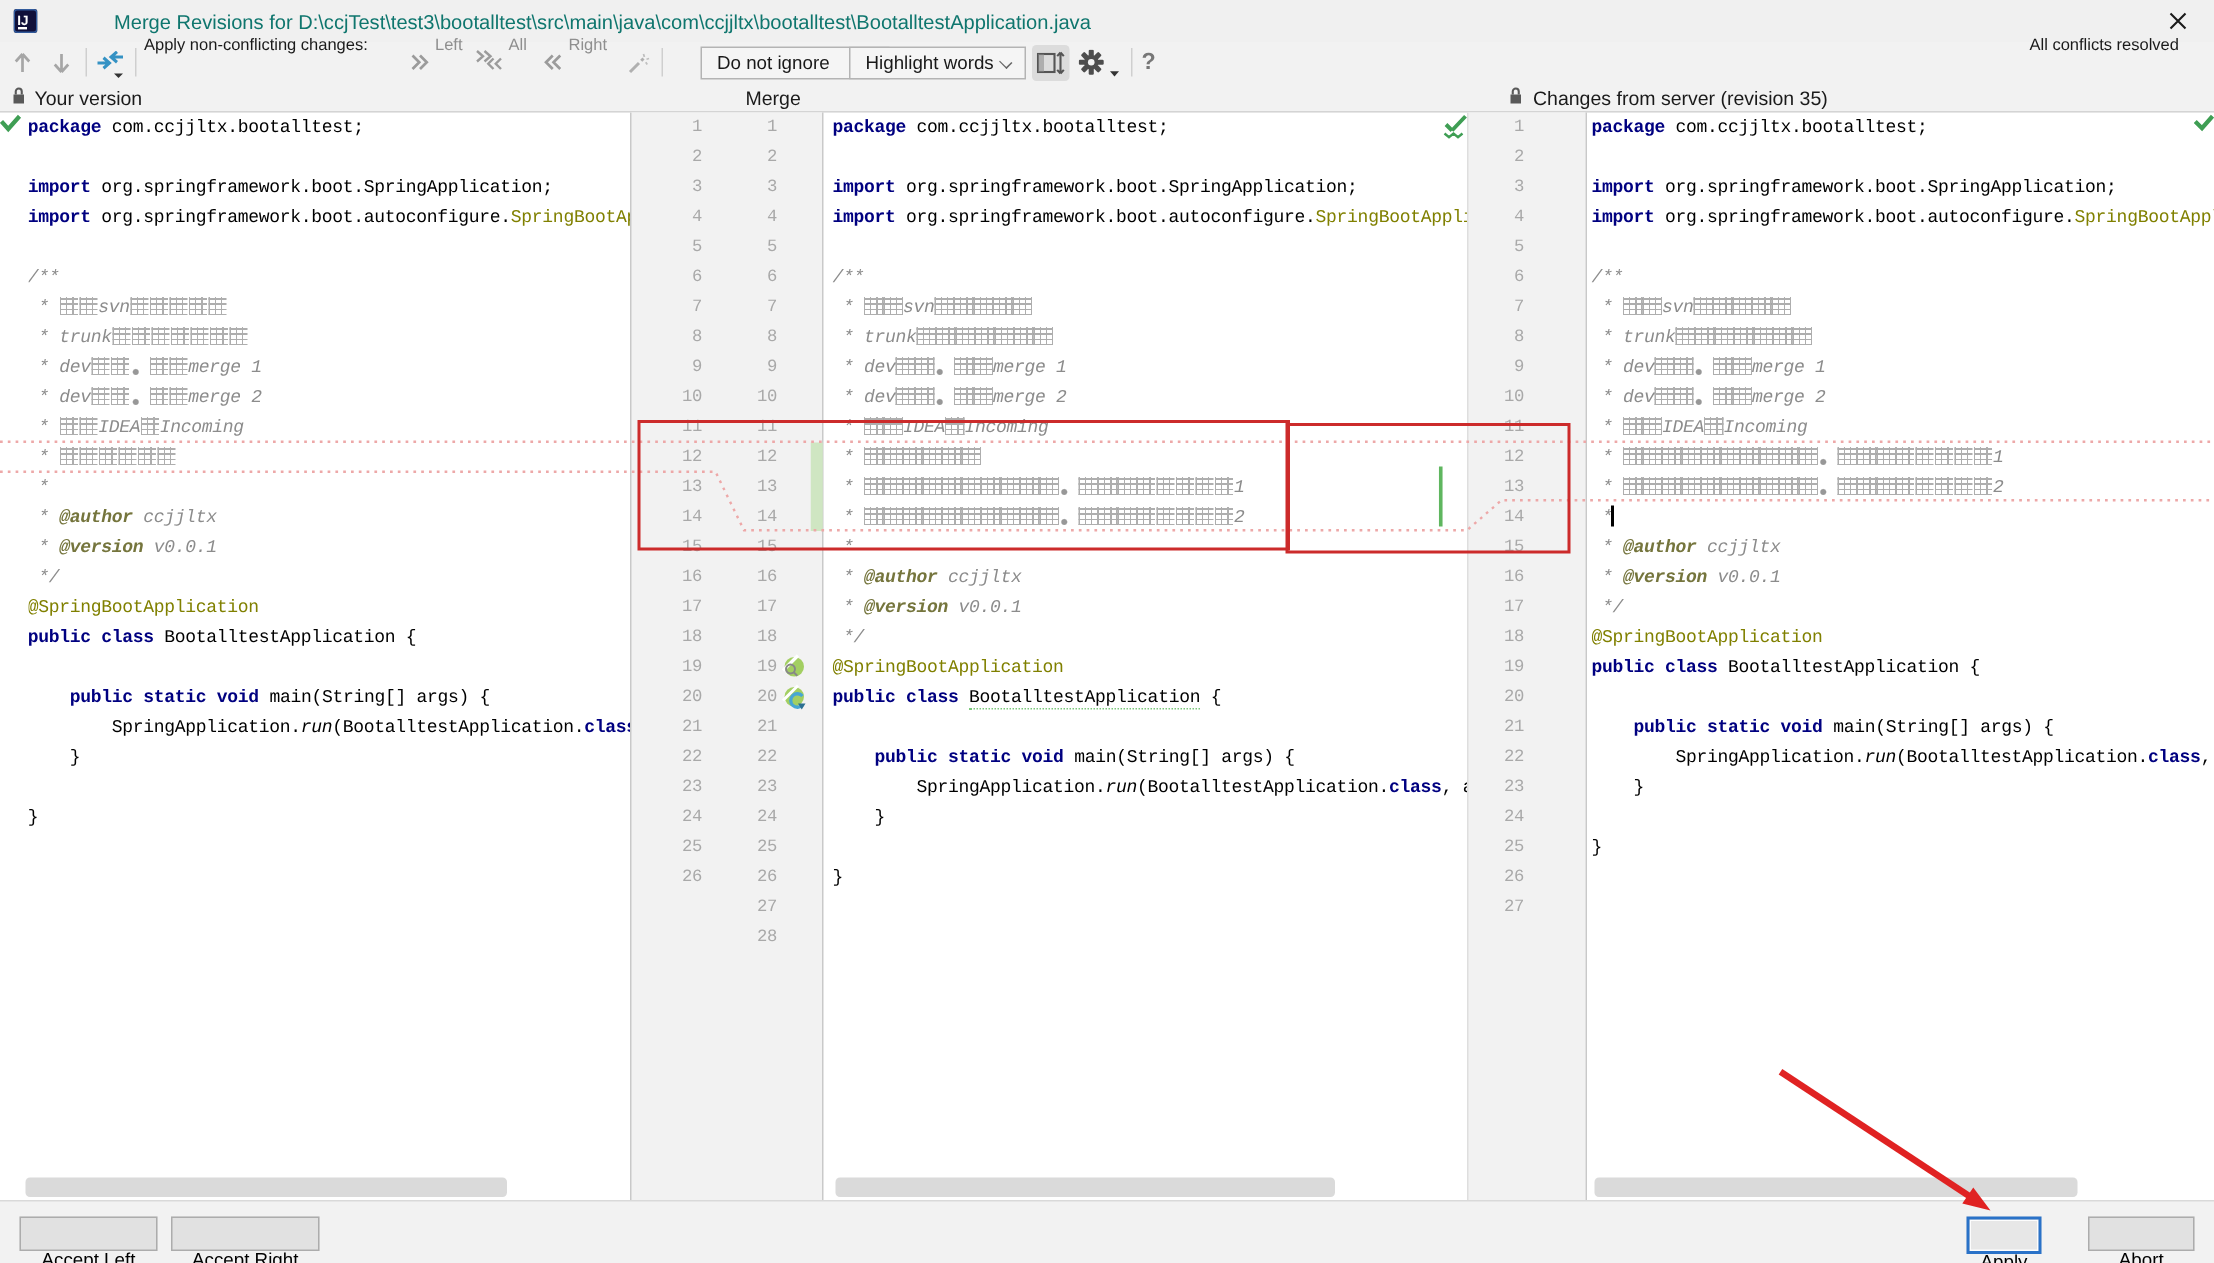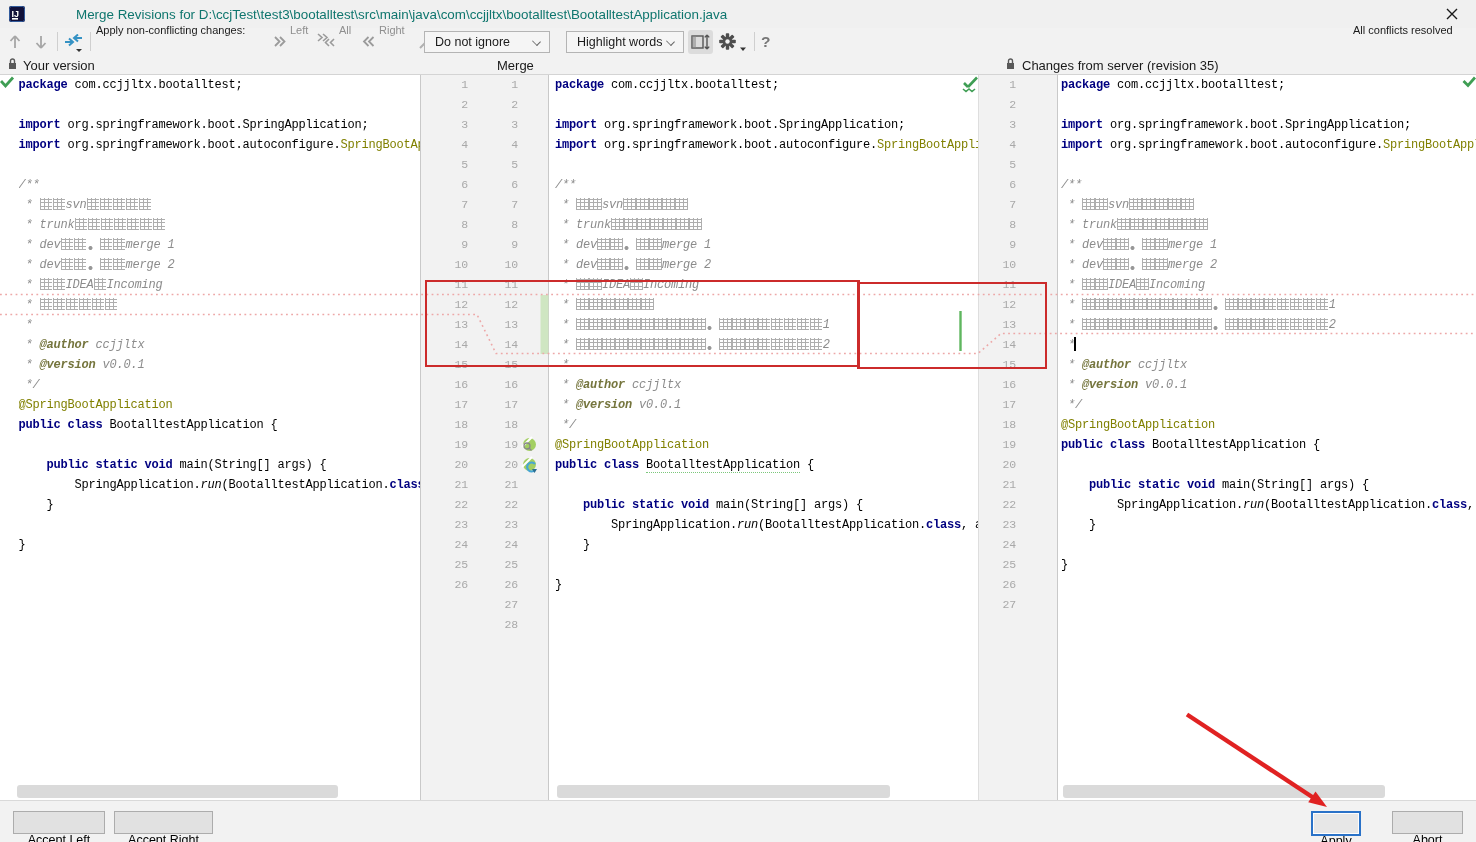--- a/index.html
+++ b/index.html
@@ -87,21 +87,21 @@
 <div class="tlabel tgray" style="left:339px">All</div>
 <svg class="abs" style="left:362px;top:36px" width="14" height="11" viewBox="0 0 14 11">
   <path d="M6.5,1 L2,5.5 L6.5,10 M11.5,1 L7,5.5 L11.5,10" stroke="#9b9b9b" stroke-width="1.8" fill="none"></path>
 </svg>
 <div class="tlabel tgray" style="left:379px">Right</div>
 <svg class="abs" style="left:418px;top:35px" width="15" height="15" viewBox="0 0 15 15">
   <path d="M2,13 L8,7 M9.5,5.5 L11,4" stroke="#b0b0b0" stroke-width="2" fill="none"></path>
   <path d="M11,1 L11.6,3 M13,4.5 L14.8,4 M12.5,6.5 L13.5,8" stroke="#c0c0c0" stroke-width="1.2" fill="none"></path>
 </svg>
 <div class="abs" style="left:441px;top:32px;width:1px;height:19px;background:#cfcfcf"></div>
-<div class="combo" style="left:424px;width:126px">Do not ignore</div>
+<div class="combo" style="left:467px;width:126px">Do not ignore</div>
 <div class="combo" style="left:566px;width:118px">Highlight words</div>
 <div class="abs" style="left:688px;top:30px;width:25px;height:24px;background:#dcdcdc;border-radius:3px"></div>
 <svg class="abs" style="left:691px;top:34px" width="19" height="16" viewBox="0 0 19 16">
   <rect x="1" y="2" width="11" height="12" fill="none" stroke="#555" stroke-width="1.4"></rect>
   <rect x="1" y="2" width="4" height="12" fill="#888" opacity="0.55"></rect>
   <path d="M16,1 L16,15 M16,1 L13.8,3.4 M16,1 L18.2,3.4 M16,15 L13.8,12.6 M16,15 L18.2,12.6" stroke="#555" stroke-width="1.4" fill="none"></path>
 </svg>
 <svg class="abs" style="left:719px;top:33px" width="28" height="19" viewBox="0 0 28 19">
   <g transform="translate(8.5,8.5)">
     <g fill="#4d4d4d">

